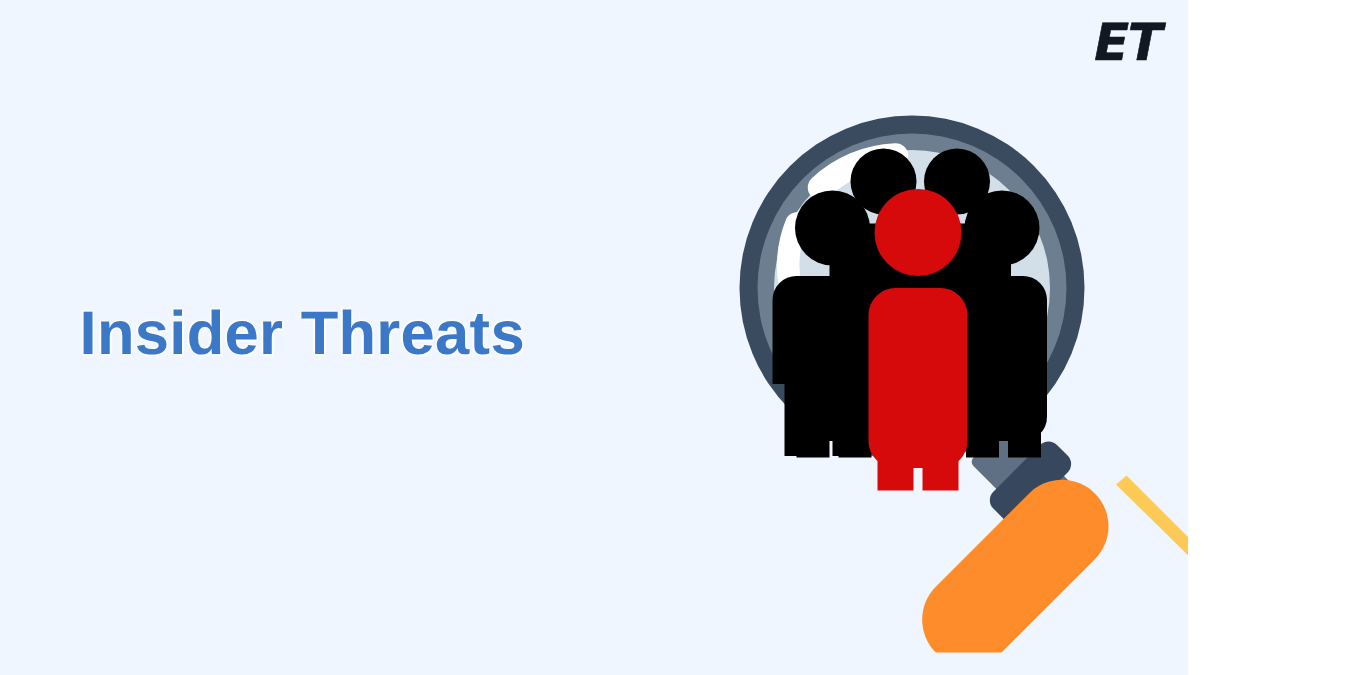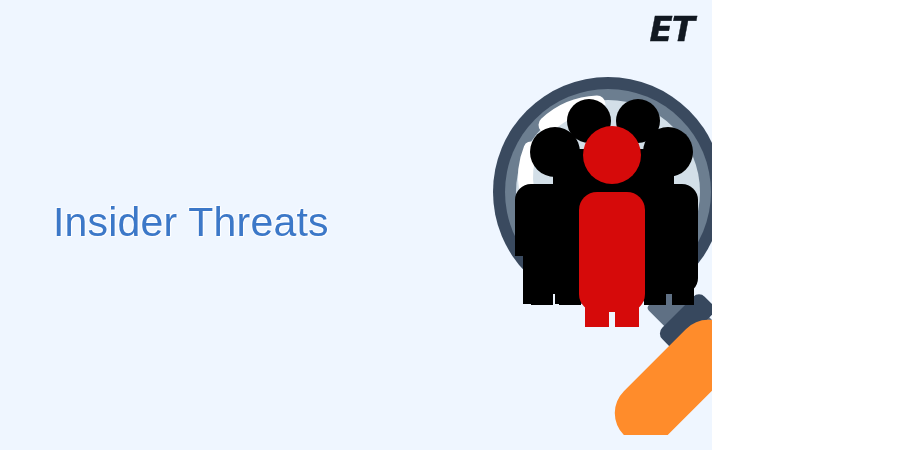--- a/index.html
+++ b/index.html
@@ -7,21 +7,21 @@
     padding: 0;
   }
   body {
     width: 900px;
     height: 450px;
     overflow: hidden;
     font-family: "Liberation Sans", sans-serif;
   }
   #banner {
     position: relative;
-    width: 712px;
+    width: 792px;
     height: 450px;
     background: #EFF6FF;
     overflow: hidden;
   }
   
   #brand-logo {
     position: absolute;
     top: 12px;
     right: 18px;
     font-family: "DejaVu Sans", sans-serif;
@@ -33,21 +33,21 @@
     line-height: 1;
     -webkit-text-stroke: 0.4px #111821;
   }
   
   #headline {
     position: absolute;
     left: 53px;
     top: 202px;
     font-family: "Liberation Sans", sans-serif;
     font-size: 41px;
-    font-weight: 400;
+    font-weight: 700;
     color: #3C78C8;
     letter-spacing: 0.2px;
     line-height: 1;
     white-space: nowrap;
     text-shadow:
       0 0 2px #FFFFFF,
       0 0 3px #FFFFFF,
       1px 1px 0 rgba(255,255,255,0.85),
       -1px -1px 0 rgba(255,255,255,0.85);
   }

